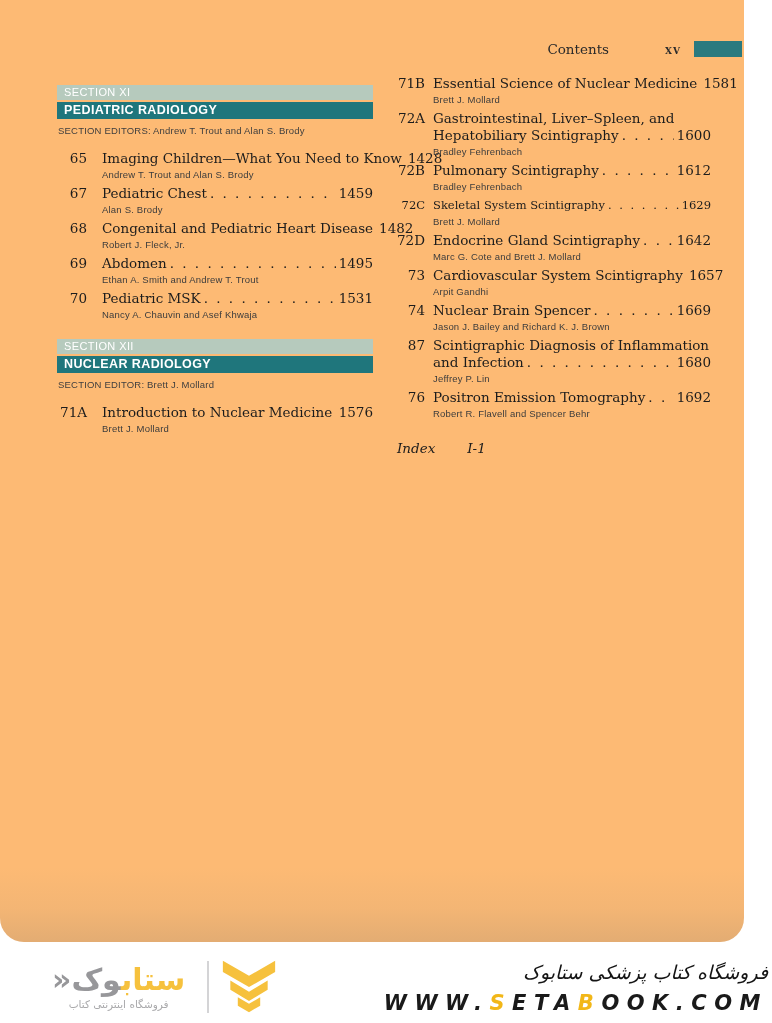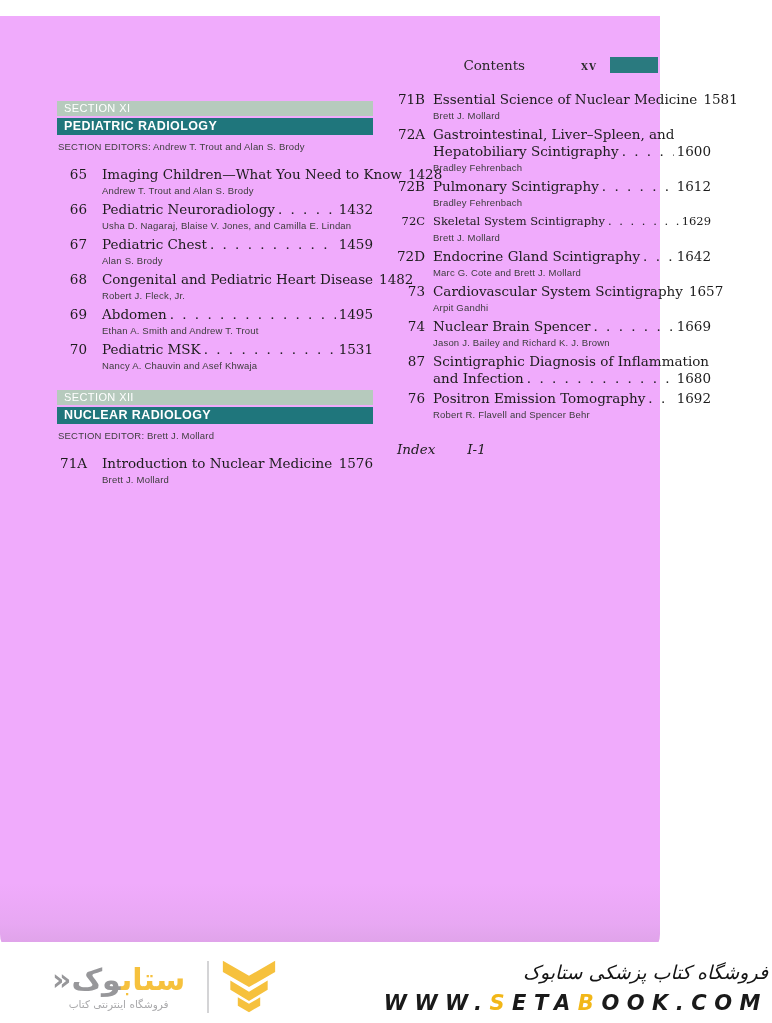--- a/index.html
+++ b/index.html
@@ -2,21 +2,21 @@
 <html><head>
 <meta charset="utf-8">
 <style>
   html,body{margin:0;padding:0;}
   body{
     width:772px;height:1023px;position:relative;background:#ffffff;
     font-family:"DejaVu Serif", serif; overflow:hidden;
   }
   
   .page{
-    position:absolute;left:0;top:16px;width:660px;height:942px;background:#f0abfc;
+    position:absolute;left:0;top:0;width:744px;height:942px;background:#fdba74;
     border-radius:0 0 24px 24px;
   }
   .page-shadow{
     position:absolute;left:0;bottom:0;width:100%;height:75px;
     background:linear-gradient(to bottom, rgba(120,120,120,0) 0%, rgba(120,120,120,0.07) 55%, rgba(110,110,110,0.18) 100%);
     border-radius:0 0 24px 24px;
   }
   
   .runhead{
     position:absolute;top:41px;left:0;right:2px;
@@ -84,29 +84,20 @@
           <div class="row">
             <span class="num">65</span>
             <span class="title">Imaging Children—What You Need to Know</span>
             <span class="leader"></span>
             <span class="pg">1428</span>
           </div>
           <div class="authors">Andrew T. Trout and Alan S. Brody</div>
         </div>
         <div class="chapter">
           <div class="row">
-            <span class="num">66</span>
-            <span class="title">Pediatric Neuroradiology</span>
-            <span class="leader"></span>
-            <span class="pg">1432</span>
-          </div>
-          <div class="authors">Usha D. Nagaraj, Blaise V. Jones, and Camilla E. Lindan</div>
-        </div>
-        <div class="chapter">
-          <div class="row">
             <span class="num">67</span>
             <span class="title">Pediatric Chest</span>
             <span class="leader"></span>
             <span class="pg">1459</span>
           </div>
           <div class="authors">Alan S. Brody</div>
         </div>
         <div class="chapter">
           <div class="row">
             <span class="num">68</span>
@@ -224,20 +215,21 @@
           <div class="row">
             <span class="num">87</span>
             <span class="title">Scintigraphic Diagnosis of Inflammation</span>
           </div>
           <div class="row">
             <span class="num"></span>
             <span class="title">and Infection</span>
             <span class="leader"></span>
             <span class="pg">1680</span>
           </div>
+          <div class="authors">Jeffrey P. Lin</div>
         </div>
         <div class="chapter">
           <div class="row">
             <span class="num">76</span>
             <span class="title">Positron Emission Tomography</span>
             <span class="leader"></span>
             <span class="pg">1692</span>
           </div>
           <div class="authors">Robert R. Flavell and Spencer Behr</div>
         </div>

